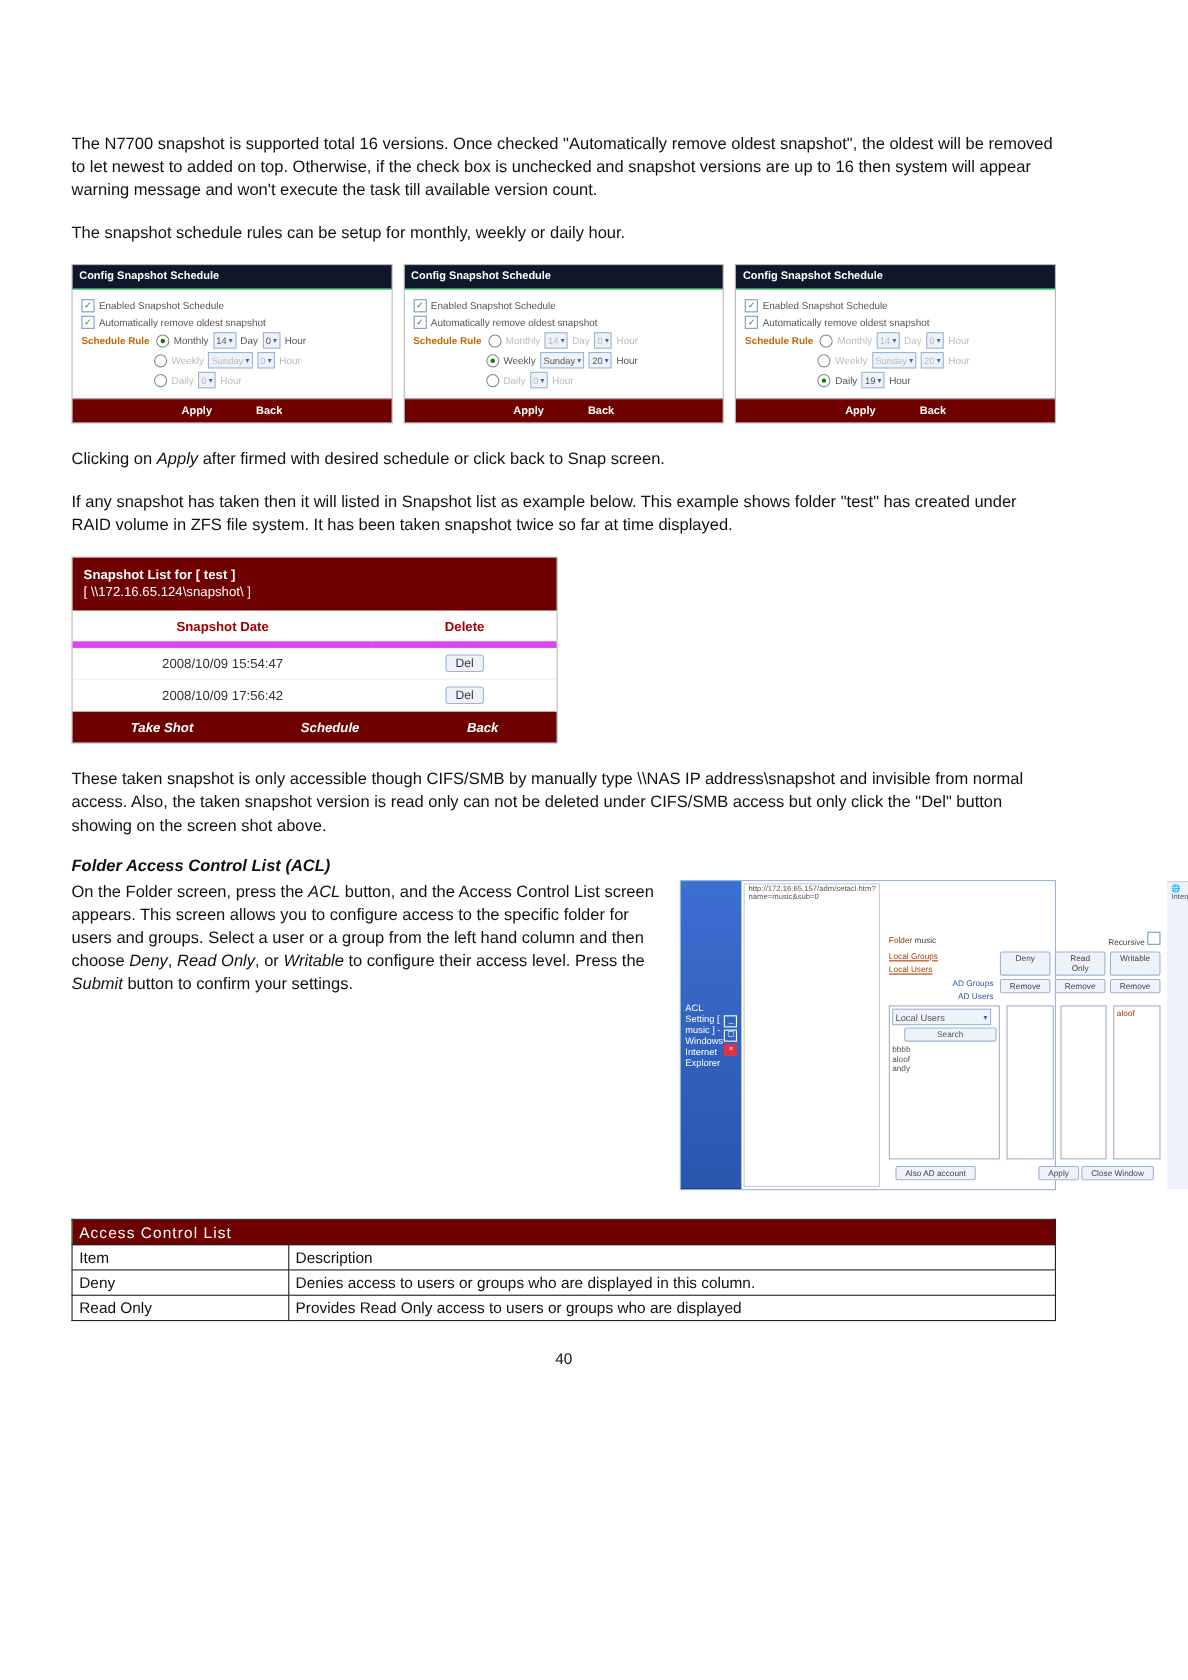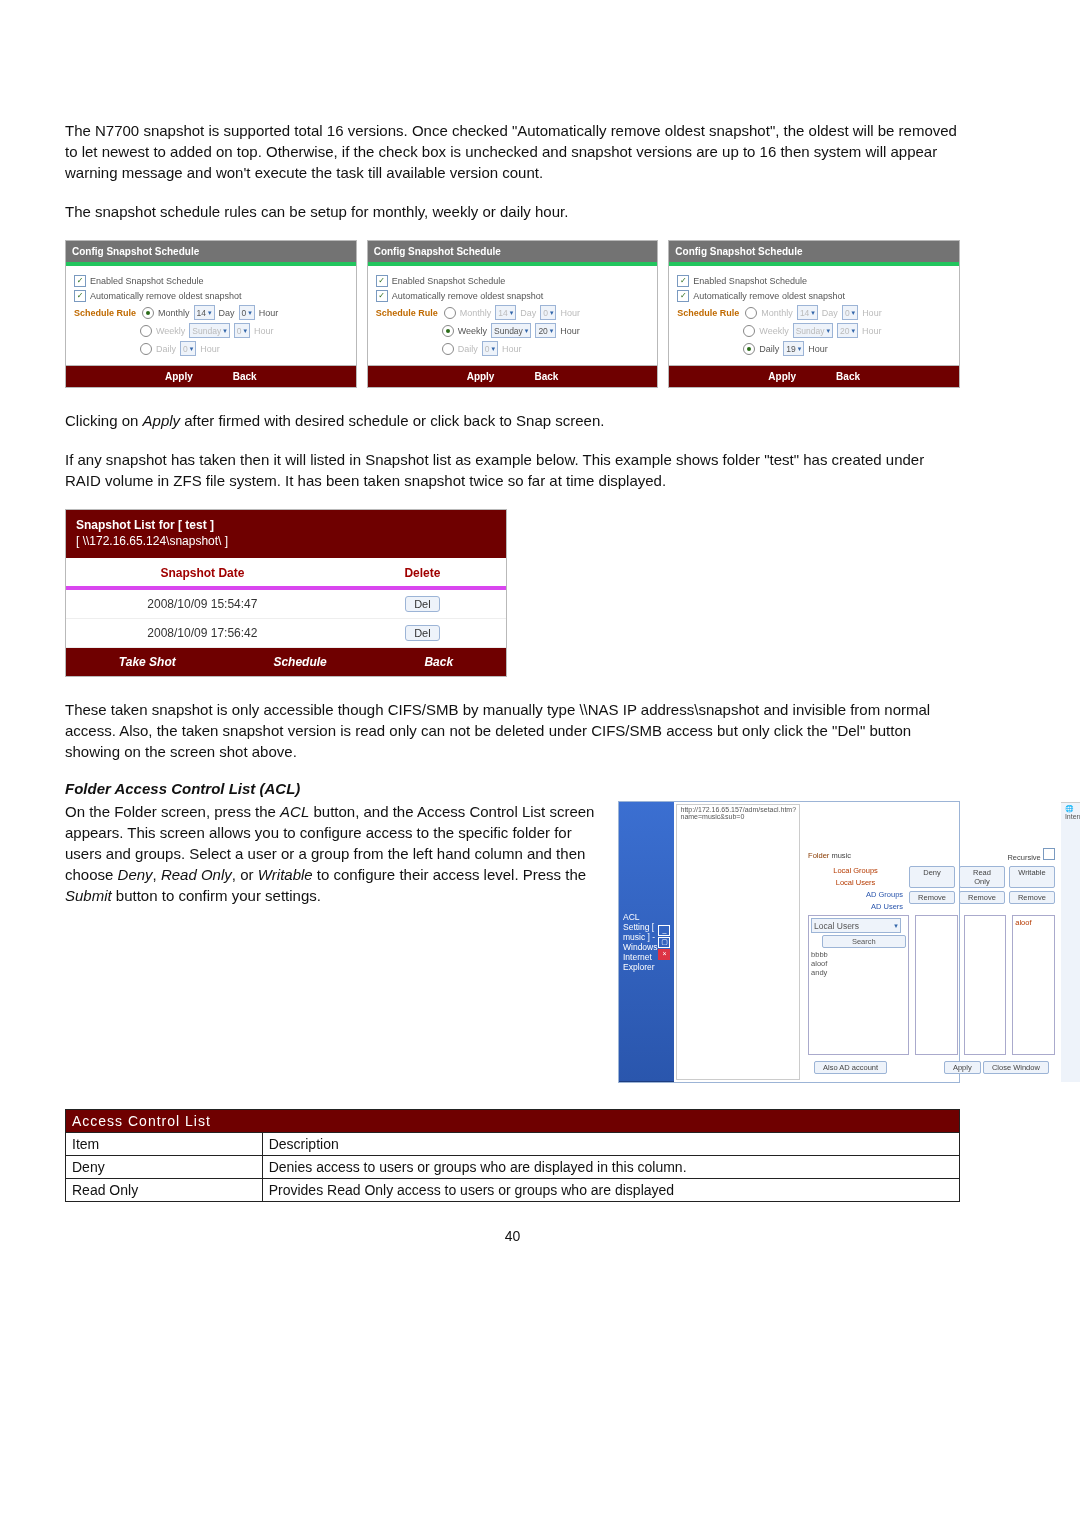--- a/index.html
+++ b/index.html
@@ -21,25 +21,25 @@
     gap:10px;
     margin:6px 0 22px 0;
   }
   .sched-panel{
     flex:1;
     border:1px solid #b9b9b9;
     font-size:9px;
     background:#fff;
   }
   .sched-head{
-    background:#737373;
+    background:#0f172a;
     color:#fff;
     font-weight:bold;
     padding:5px 6px;
-    border-bottom:4px solid #22c55e;
+    border-bottom:1px solid #22c55e;
     font-size:10px;
   }
   .sched-body{padding:6px 8px;color:#555;}
   .sched-line{display:flex;align-items:center;gap:4px;margin:3px 0;white-space:nowrap}
   .chk{
     width:10px;height:10px;border:1px solid #7a9ac0;background:#fff;display:inline-flex;
     align-items:center;justify-content:center;color:#2a6b18;font-size:8px;line-height:8px;
   }
   .radio{
     width:10px;height:10px;border:1px solid #888;border-radius:50%;display:inline-flex;
@@ -61,21 +61,21 @@
   
   .snap-list{
     width:440px;border:1px solid #b9b9b9;margin:0 0 22px 0;font-size:12px;
   }
   .snap-list-head{
     background:#6f0000;color:#fff;font-weight:bold;padding:8px 10px 10px 10px;font-size:12px;
   }
   .snap-list-head .sub{font-weight:normal;display:block;margin-top:2px;}
   .snap-table{width:100%;border-collapse:collapse;}
   .snap-table th{
-    color:#a00000;font-weight:bold;padding:8px 4px 6px;border-bottom:4px solid #d946ef;font-size:12px;
+    color:#a00000;font-weight:bold;padding:8px 4px 6px;border-bottom:6px solid #d946ef;font-size:12px;
   }
   .snap-table td{
     text-align:center;padding:6px 4px;border-bottom:1px solid #eee;color:#333;font-size:12px;
   }
   .del-btn{
     display:inline-block;border:1px solid #9cb4d6;background:#eef3fa;border-radius:3px;
     padding:1px 8px;font-size:11px;color:#333;
   }
   .snap-list-foot{
     background:#6f0000;display:flex;justify-content:space-around;padding:7px 4px;
@@ -91,21 +91,21 @@
   .acl-titlebar{
     background:linear-gradient(#3b6fd1,#2a56ad);color:#fff;font-size:8.5px;padding:2px 4px;
     display:flex;justify-content:space-between;align-items:center;border-bottom:1px solid #1d3d80;
   }
   .win-btns span{display:inline-block;width:10px;height:9px;margin-left:1px;border:1px solid #fff;font-size:7px;text-align:center;line-height:8px;}
   .win-btns .x{background:#d34;border-color:#d34;color:#fff;}
   .acl-url{background:#fff;border:1px solid #ccc;font-size:7px;padding:1px 3px;color:#555;margin:2px;}
   .acl-main{flex:1;display:flex;flex-direction:column;padding:6px;gap:4px;}
   .acl-toprow{display:flex;gap:6px;}
   .acl-left{width:95px;display:flex;flex-direction:column;gap:3px;font-size:7.5px;}
-  .acl-left .lnk{color:#b53a00;text-align:center;}
+  .acl-left .lnk{color:#b53a00;text-align:left;text-decoration:underline;}
   .acl-left .lnk2{color:#2a56ad;text-align:right;}
   .tbtn{border:1px solid #9cb4d6;background:#eef3fa;border-radius:2px;padding:1px 8px;text-align:center;font-size:7.5px;}
   .acl-top-right{flex:1;display:flex;flex-direction:column;gap:3px;}
   .acl-line{display:flex;align-items:center;gap:6px;font-size:7.5px;margin-top:40px;}
   .acl-line .lab{width:50px;text-align:right;color:#8a3b00;}
   .acl-cols{flex:1;display:flex;gap:6px;}
   .acl-col{
     flex:1;border:1px solid #aac;min-height:132px;background:#fff;font-size:7.5px;padding:2px;color:#555;
   }
   .acl-col .hdr{color:#b53a00;font-size:7.5px;}

